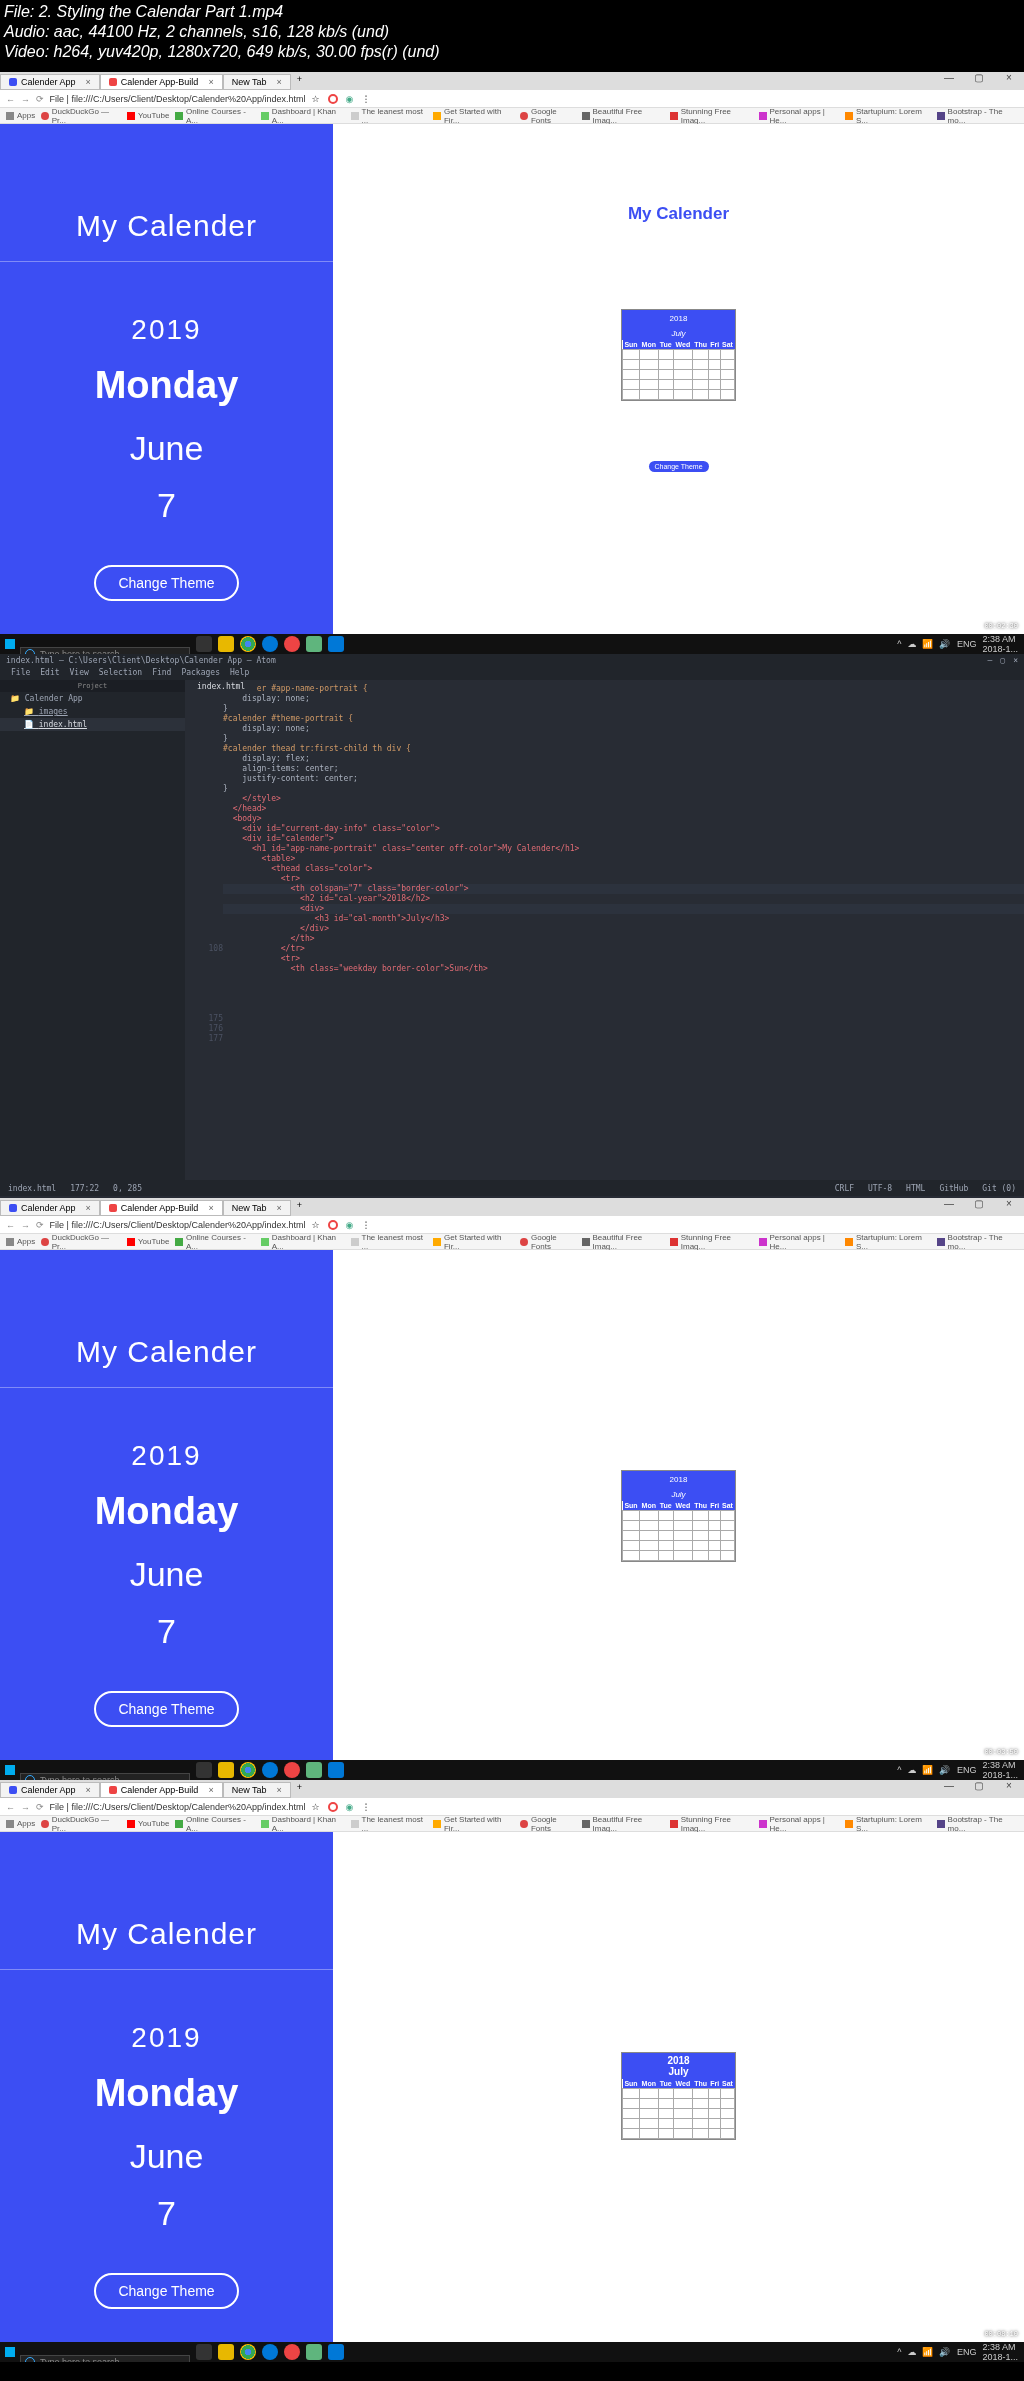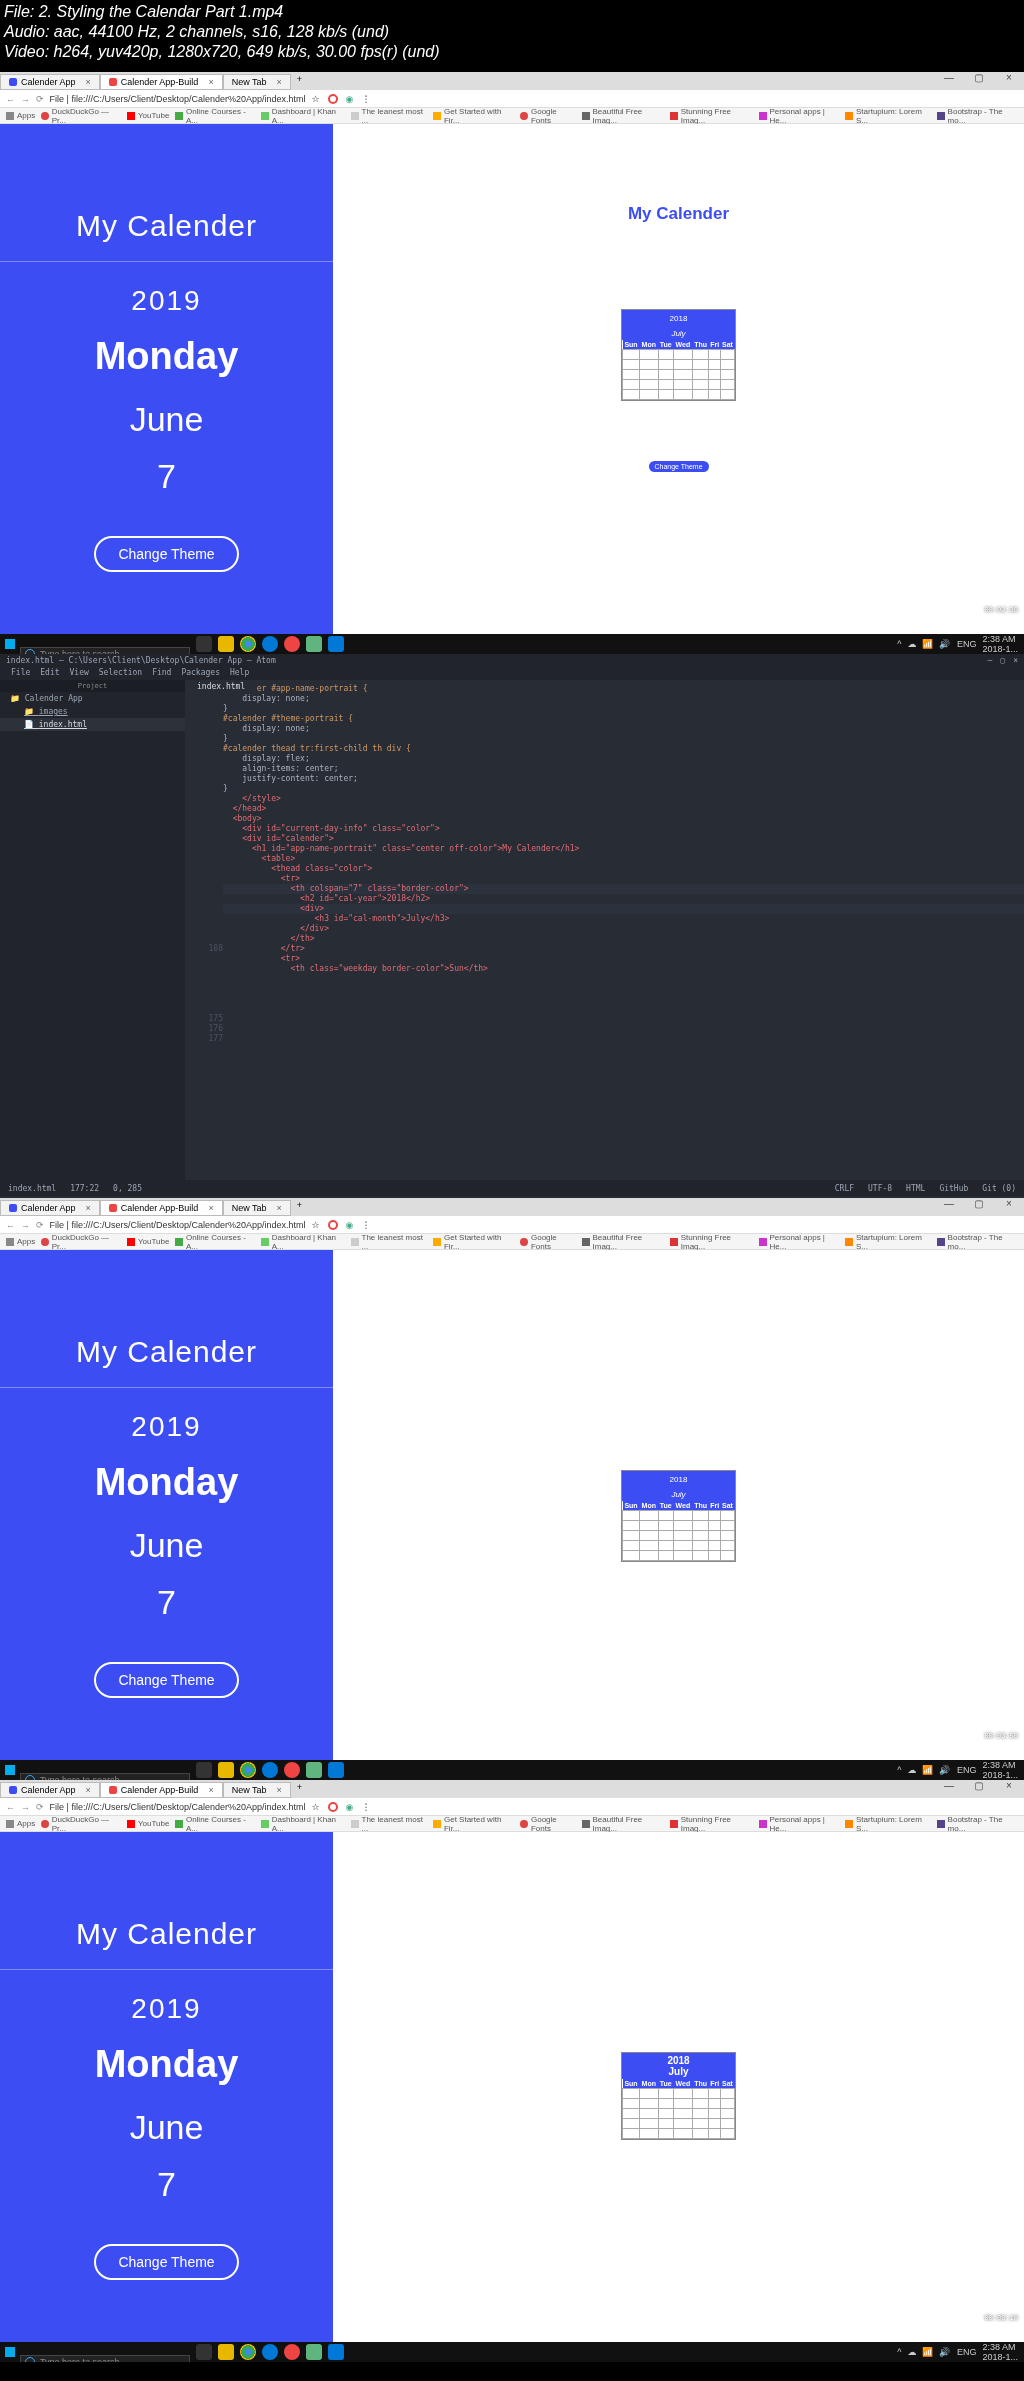--- a/index.html
+++ b/index.html
@@ -24,21 +24,21 @@
   .addrbar .right { margin-left:auto; display:flex; gap:8px; align-items:center;}
   .addrbar .odot { width:10px;height:10px;border:2px solid #e44; border-radius:50%;}
   .bookmarks { height:16px; background:#f5f5f5; border-bottom:1px solid #ddd; display:flex; align-items:center; font-size:8px; gap:6px; padding:0 6px; color:#555;}
   .bm { display:flex; align-items:center; gap:3px;}
   .bm .ico { width:8px;height:8px; }
 
   
   .appbody { height:510px; display:flex; font-family:'Trebuchet MS',sans-serif;}
   .left { width:333px; background:#3c4ef3; color:#fff; display:flex; flex-direction:column; align-items:center; padding-top:85px;}
   .left h1 { font-size:30px; font-weight:500; padding-bottom:18px; border-bottom:1px solid rgba(255,255,255,.35); width:100%; text-align:center; letter-spacing:1px;}
-  .left .year { margin-top:23px; font-size:28px; letter-spacing:2px;}
+  .left .year { margin-top:52px; font-size:28px; letter-spacing:2px;}
   .left .day { margin-top:18px; font-size:38px; font-weight:bold;}
   .left .month { margin-top:22px; font-size:34px; font-weight:500;}
   .left .date { margin-top:18px; font-size:34px; font-weight:500;}
   .left .btn { margin-top:40px; border:2px solid #fff; border-radius:22px; padding:8px 22px; font-size:14px;}
   .right { flex:1; background:#fff; position:relative;}
   .right h1 { text-align:center; color:#3c4ef3; font-size:17px; font-weight:600; margin-top:80px;}
   .minical { margin:85px auto 0; width:115px; font-size:8px; text-align:center; border:1px solid #888;}
   .minical .hdr { background:#3c4ef3; color:#fff; padding:4px 0;}
   .minical .mon { background:#3c4ef3; color:#fff; padding:2px 0; font-style:italic;}
   .minical table { width:100%; border-collapse:collapse;}
@@ -52,21 +52,21 @@
 
   
   .taskbar { height:20px; background:#111; display:flex; align-items:center; font-size:9px; color:#ccc;}
   .taskbar .start { width:20px; height:20px; background:#111; display:flex; align-items:center; justify-content:center;}
   .taskbar .start .win { width:10px;height:10px; background:linear-gradient(45deg,#00adef 50%,#00adef 50%);}
   .taskbar .search { background:#222; border:1px solid #444; width:170px; height:14px; display:flex; align-items:center; padding:0 4px; color:#888; gap:5px;margin-top:20px;}
   .taskbar .search .cortana { width:10px;height:10px;border:1px solid #3af; border-radius:50%;}
   .taskbar .tray { display:flex; gap:6px; margin-left:6px;}
   .taskbar .tray span { width:16px;height:16px; border-radius:3px;}
   .taskbar .sys { margin-left:auto; display:flex; gap:6px; align-items:center; padding-right:6px;}
-  .timestamp { position:absolute; bottom:40px; right:6px; color:#fff; font-size:7px; text-shadow:0 0 3px #000; z-index:5; font-family:Courier,monospace;}
+  .timestamp { position:absolute; bottom:24px; right:6px; color:#fff; font-size:7px; text-shadow:0 0 3px #000; z-index:5; font-family:Courier,monospace;}
 
   
   .atom { width:1024px; height:544px; background:#272b34; color:#abb2bf; font-family:Consolas,Menlo,monospace; font-size:9px; position:relative;}
   .atom .title { height:14px; background:#21252b; color:#9da5b4; font-size:8px; padding:2px 6px; display:flex;}
   .atom .title .r { margin-left:auto; display:flex; gap:8px;}
   .atom .menu { height:12px; background:#21252b; color:#9da5b4; font-size:8px; padding:0 11px; display:flex; gap:10px;}
   .atom .body { display:flex; height:500px;}
   .atom .tree { width:185px; background:#21252b; font-size:8px;}
   .atom .tree .hdr{ background:#1b1e24; font-size:7px; text-align:center; padding:2px 0; color:#888;}
   .atom .tree .item{ padding:2px 10px; color:#9da5b4;}

